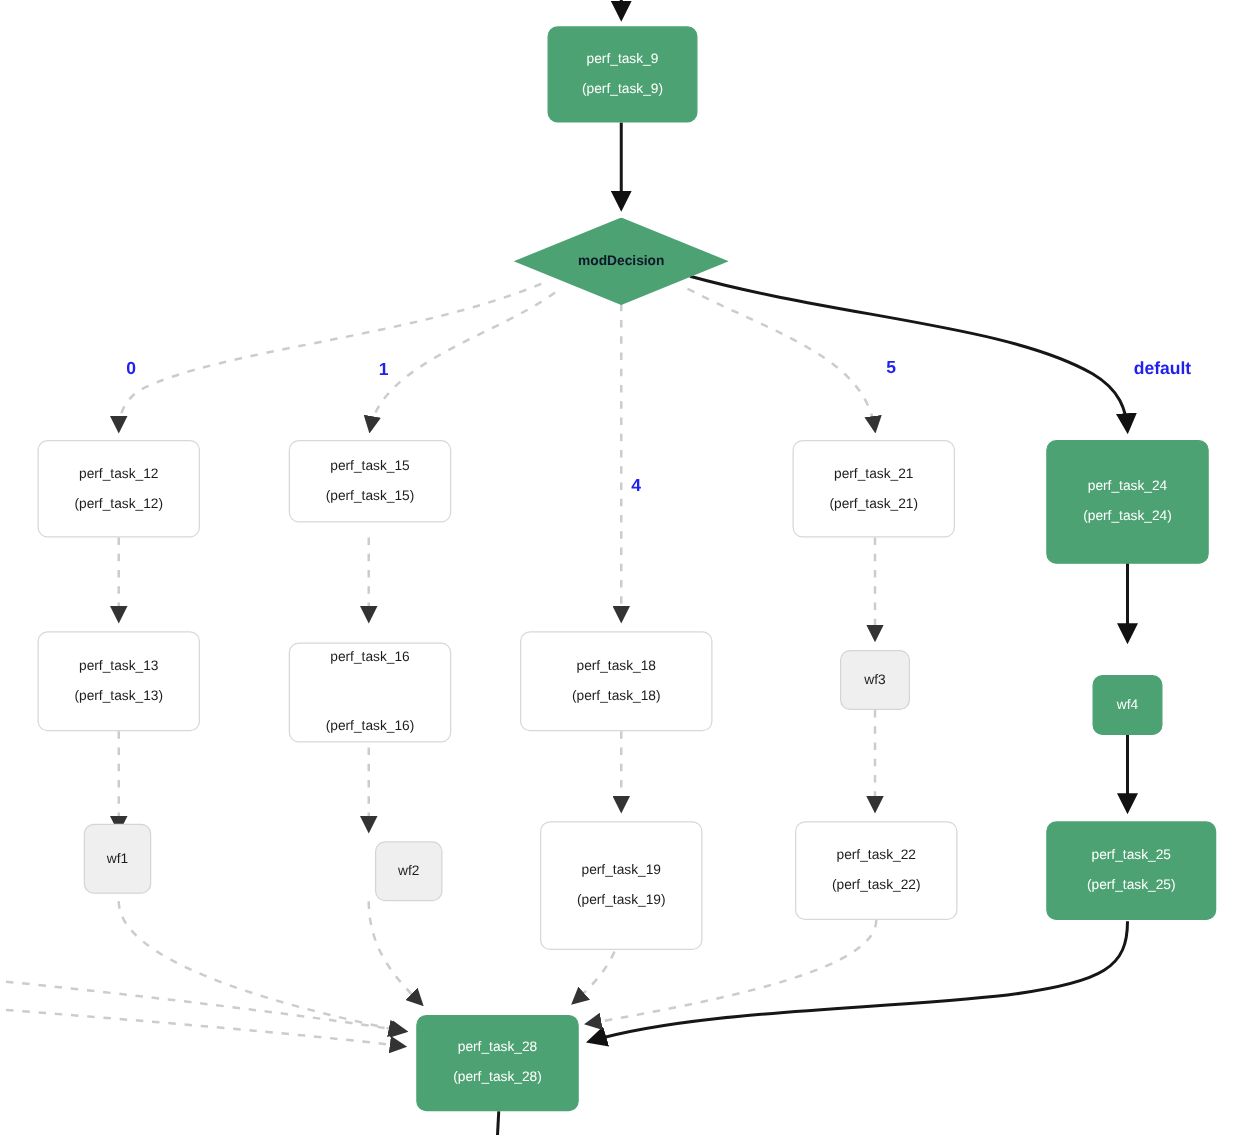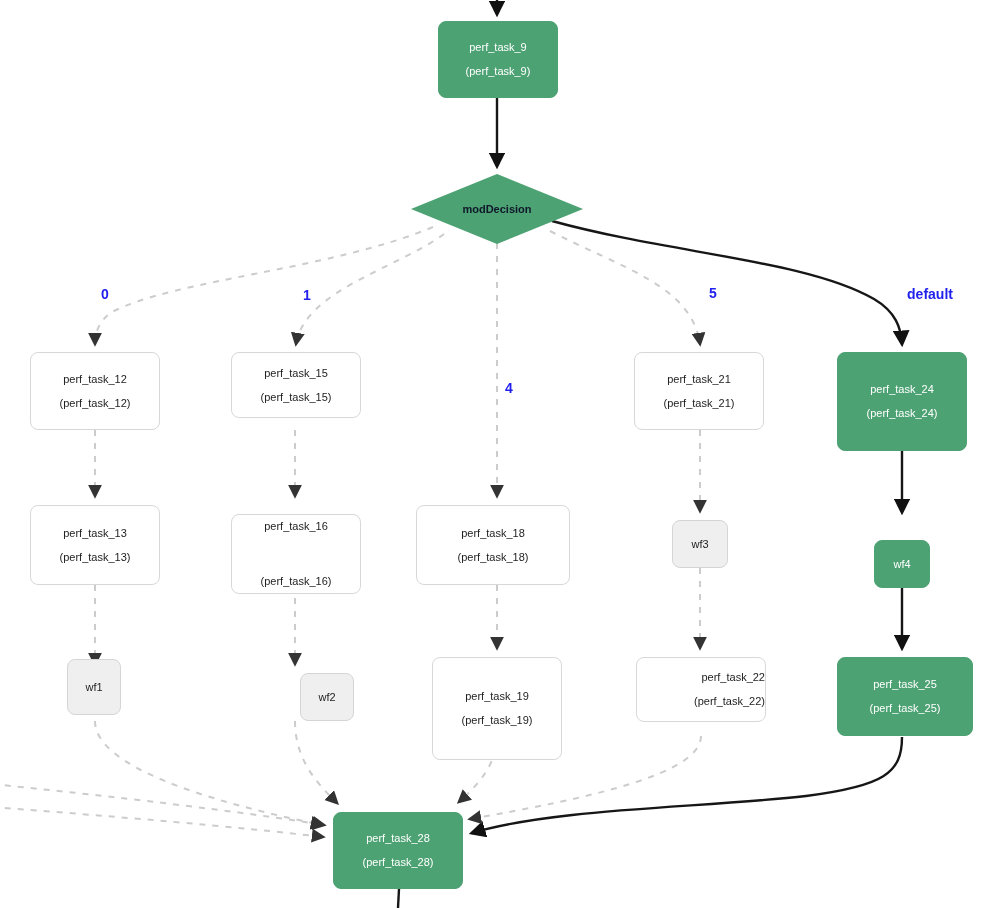--- a/index.html
+++ b/index.html
@@ -125,21 +125,21 @@
 
   <div class="node wf-pending" style="left:268px;top:673px;width:54px;height:48px;margin-left:32px;">
     <span class="nl">wf2</span>
   </div>
 
   <div class="node task-pending" style="left:432px;top:657px;width:130px;height:103px;">
     <span class="nl">perf_task_19</span>
     <span class="ns">(perf_task_19)</span>
   </div>
 
-  <div class="node task-pending" style="left:636px;top:657px;width:130px;height:65px;align-items:flex-end;">
+  <div class="node task-pending" style="left:636px;top:657px;width:130px;height:79px;">
     <span class="nl">perf_task_22</span>
     <span class="ns">(perf_task_22)</span>
   </div>
 
   <div class="node task-exec" style="left:837px;top:657px;width:136px;height:79px;">
     <span class="nl">perf_task_25</span>
     <span class="ns">(perf_task_25)</span>
   </div>
 
   <div class="node task-exec" style="left:333px;top:812px;width:130px;height:77px;">

